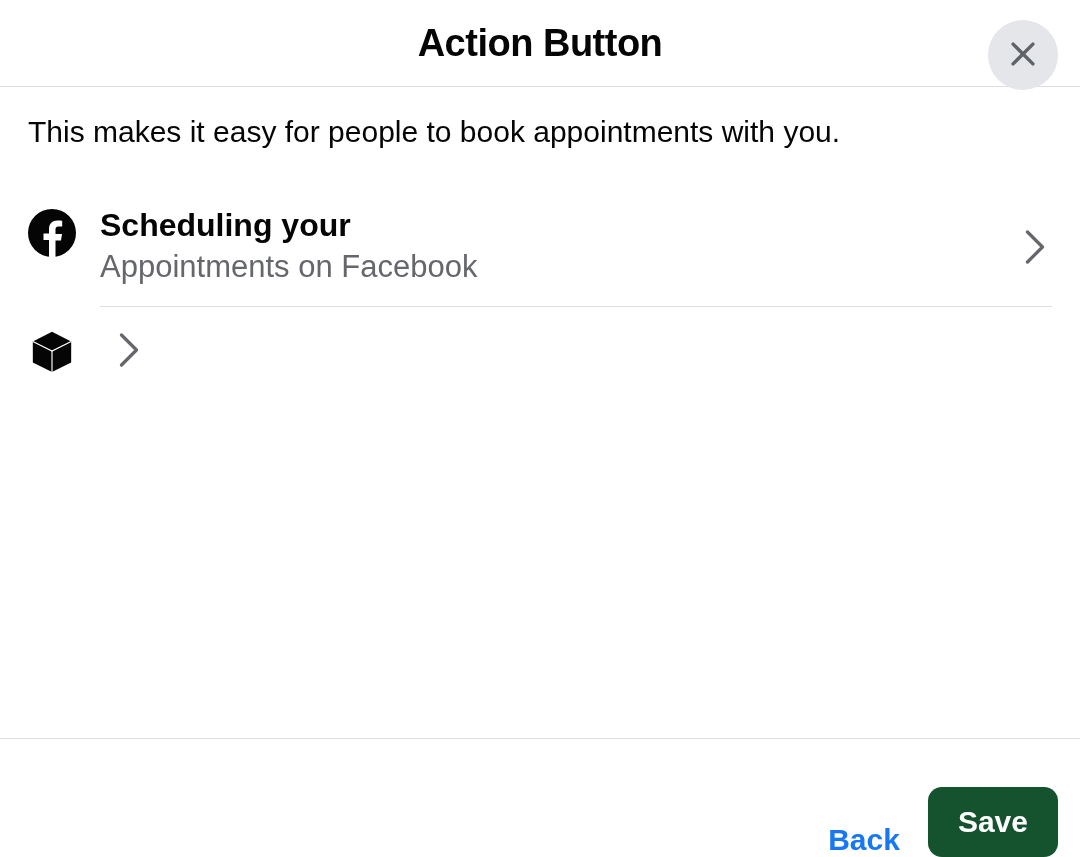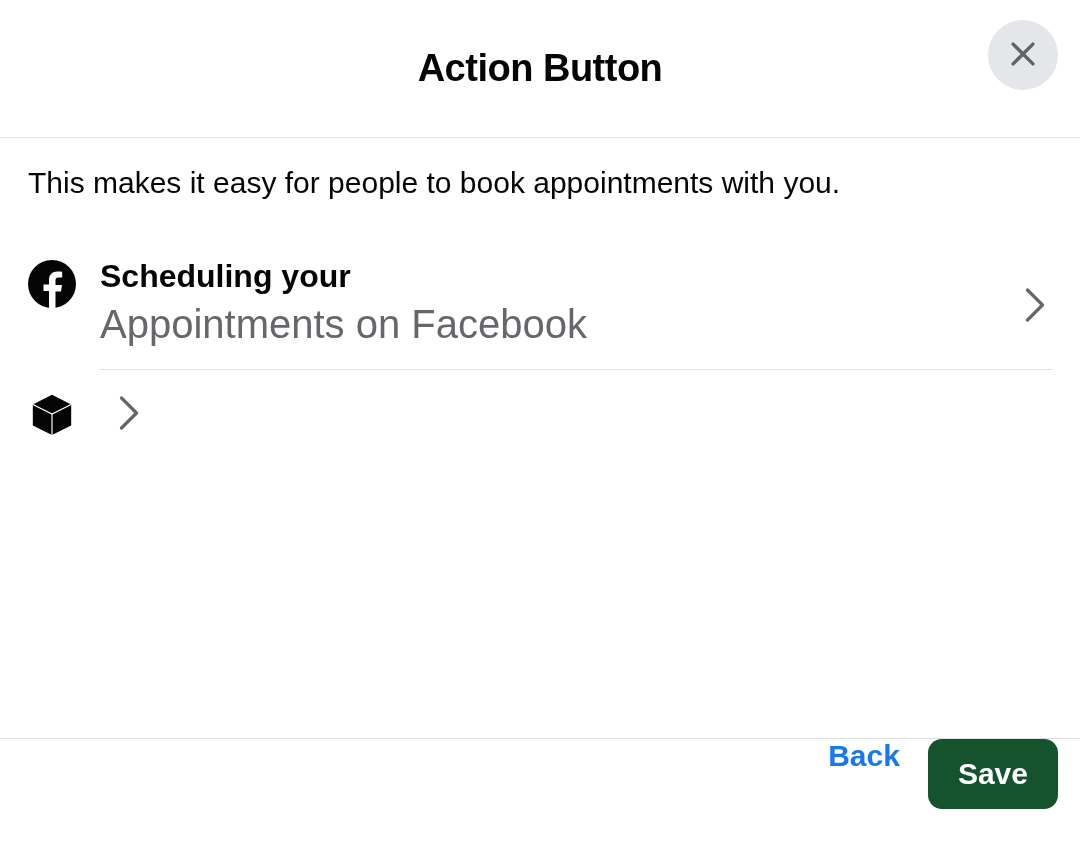--- a/index.html
+++ b/index.html
@@ -9,21 +9,21 @@
     }
     body {
       font-family: -apple-system, BlinkMacSystemFont, "Segoe UI", Helvetica, Arial, sans-serif;
       width: 1080px;
       height: 857px;
       background: #fff;
       color: #050505;
     }
     .header {
       position: relative;
-      height: 138px;
+      height: 87px;
       border-bottom: 1px solid #dcdde1;
       display: flex;
       align-items: center;
       justify-content: center;
     }
     .header-title {
       font-size: 38px;
       font-weight: 700;
       letter-spacing: -0.5px;
     }
@@ -76,21 +76,21 @@
       flex: 1;
       min-width: 0;
     }
     .option-title {
       font-size: 32px;
       font-weight: 600;
       color: #050505;
       margin-bottom: 2px;
     }
     .option-desc {
-      font-size: 40px;
+      font-size: 31px;
       font-weight: 400;
       color: #65676b;
       line-height: 1.35;
     }
     .chevron {
       flex-shrink: 0;
       width: 34px;
       height: 34px;
       align-self: center;
       margin-left: 12px;
@@ -104,21 +104,21 @@
       margin-left: 72px;
     }
     .footer {
       position: absolute;
       bottom: 0;
       left: 0;
       right: 0;
       height: 119px;
       border-top: 1px solid #dcdde1;
       display: flex;
-      align-items: flex-start;
+      align-items: flex-end;
       justify-content: flex-end;
       padding: 0 22px;
       gap: 28px;
     }
     .back-link {
       font-size: 30px;
       font-weight: 600;
       color: #1877f2;
       background: none;
       border: none;

